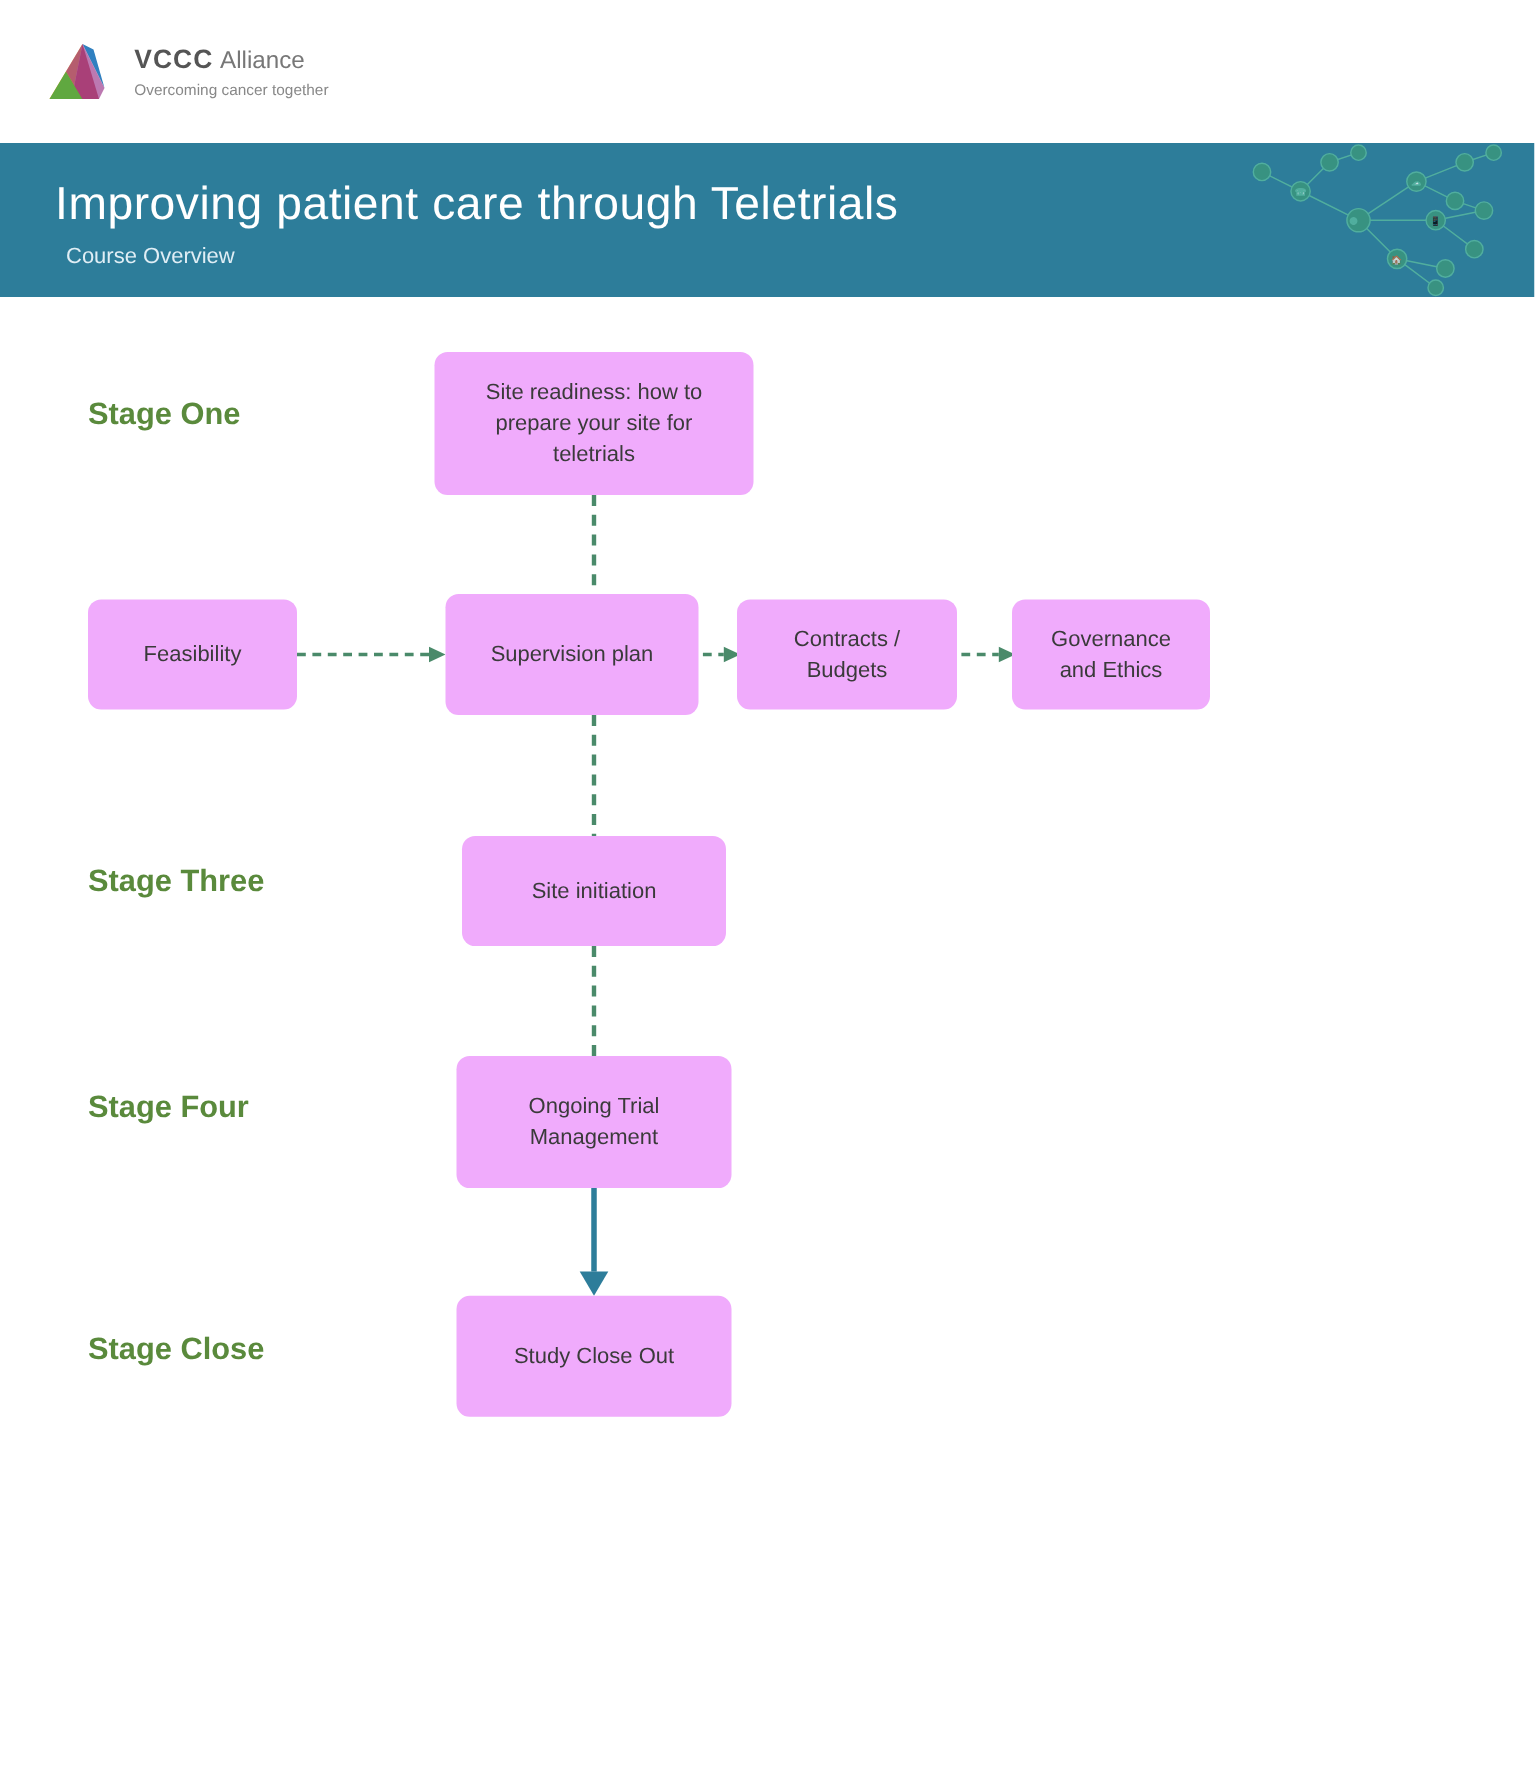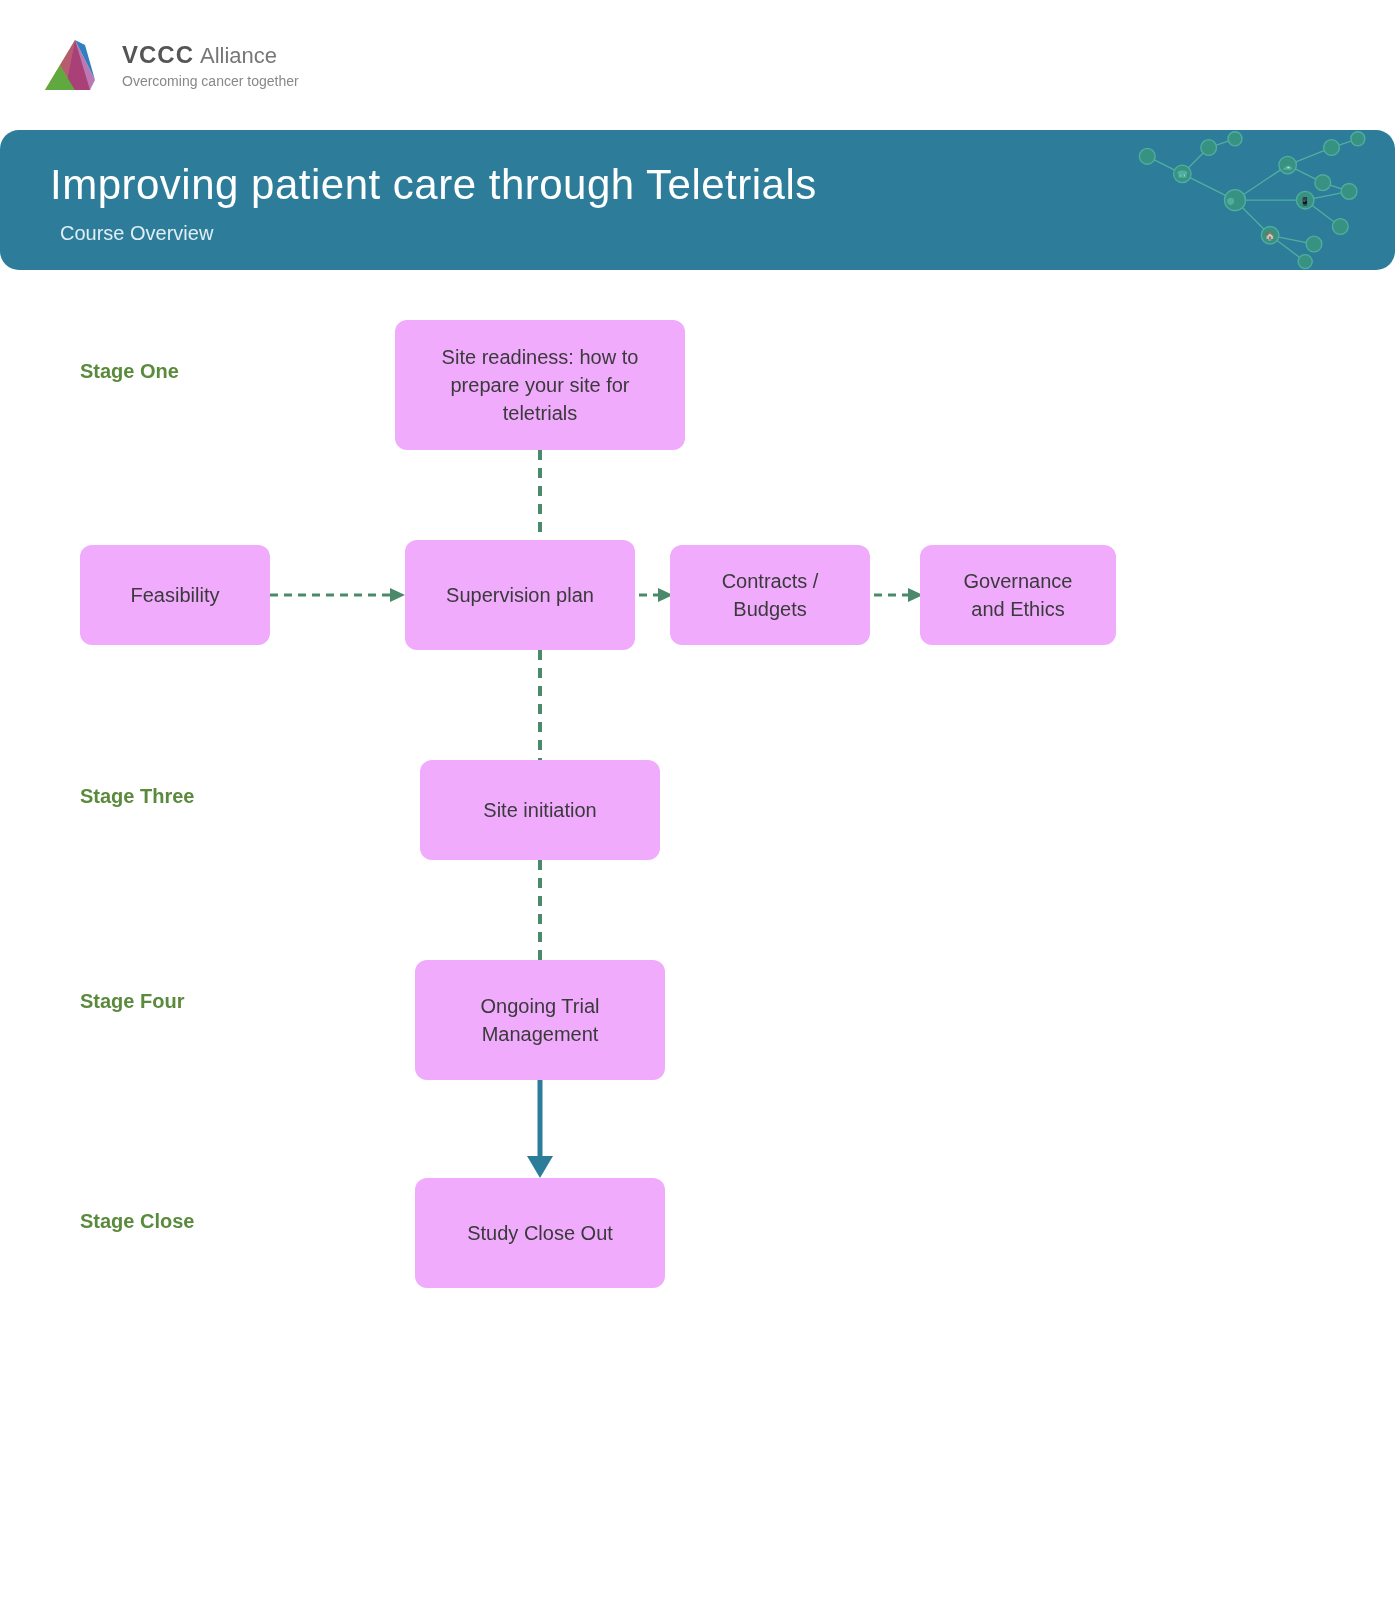--- a/index.html
+++ b/index.html
@@ -48,21 +48,20 @@
     .banner {
       background: #2d7d9a;
       margin: 30px 0 0 0;
       padding: 30px 50px 25px 50px;
       position: relative;
       overflow: hidden;
       min-height: 140px;
       display: flex;
       flex-direction: column;
       justify-content: center;
-      border-radius: 19px;
     }
     .banner-title {
       font-size: 42px;
       color: #fff;
       font-weight: 300;
       letter-spacing: 0.5px;
       line-height: 1.2;
     }
     .banner-subtitle {
       font-size: 20px;
@@ -109,21 +108,21 @@
       line-height: 1.4;
       display: flex;
       align-items: center;
       justify-content: center;
       padding: 20px 25px;
     }
 
     
     .abs-stage-label {
       position: absolute;
-      font-size: 20px;
+      font-size: 28px;
       color: #5a8a3c;
       font-weight: 600;
     }
 
     
     .flow-svg {
       position: absolute;
       top: 0;
       left: 0;
       width: 100%;
@@ -241,21 +240,21 @@
     </div>
 
     <div class="abs-node" style="left:345px; top:220px; width:230px; min-height:110px;">
       <span>Supervision plan</span>
     </div>
 
     <div class="abs-node" style="left:610px; top:225px; width:200px; min-height:100px;">
       <span>Contracts / Budgets</span>
     </div>
 
-    <div class="abs-node" style="left:860px; top:225px; width:196px; min-height:100px;">
+    <div class="abs-node" style="left:860px; top:225px; width:180px; min-height:100px;">
       <span>Governance and Ethics</span>
     </div>
 
     <div class="abs-stage-label" style="left:20px; top:465px;">Stage Three</div>
 
     <div class="abs-node" style="left:360px; top:440px; width:240px; min-height:100px;">
       <span>Site initiation</span>
     </div>
 
     <div class="abs-stage-label" style="left:20px; top:670px;">Stage Four</div>

